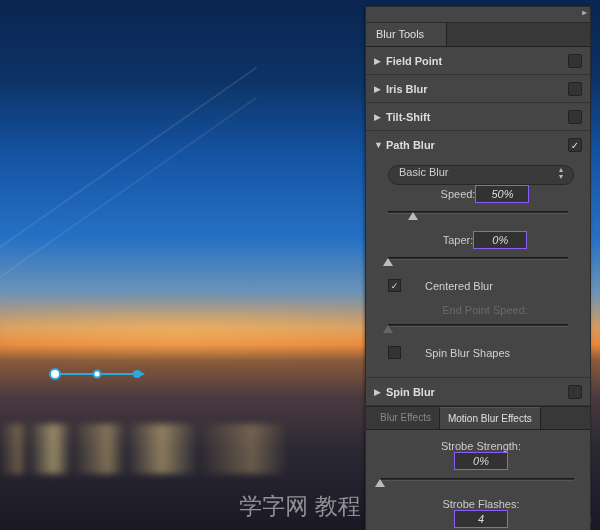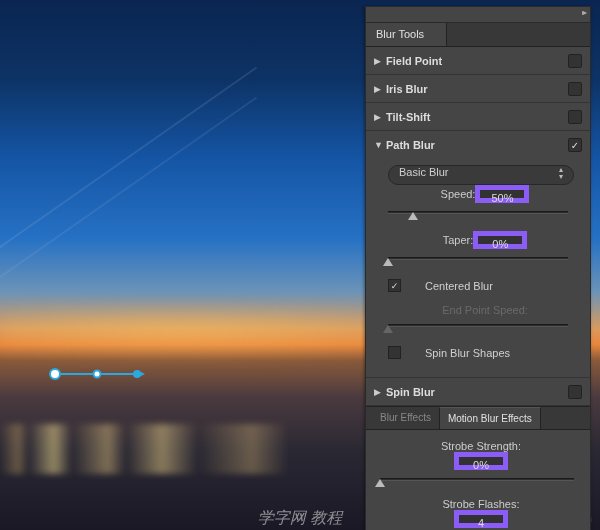--- a/index.html
+++ b/index.html
@@ -26,21 +26,21 @@
     rgba(255,225,145,0.45) 45%, transparent 55%,
     rgba(255,215,135,0.3) 70%, transparent 80%);
   filter: blur(3px);
 }
 .cable1 { position: absolute; top: 160px; left: -40px; width: 420px; height: 300px; border-top: 2px solid rgba(180,200,220,0.15); transform: rotate(-35deg); }
 .cable2 { position: absolute; top: 190px; left: -40px; width: 420px; height: 300px; border-top: 2px solid rgba(180,200,220,0.12); transform: rotate(-35deg); }
 
 .path-widget { position: absolute; top: 366px; left: 49px; }
 .path-widget svg { overflow: visible; }
 .watermark2 { position: absolute; bottom: 6px; right: 8px; color: rgba(200,200,200,0.5); font-size: 11px; }
-.watermark3 { position: absolute; bottom: 1px; left: 50%; transform: translateX(-50%); color: rgba(220,220,220,0.6); font-size: 16px; font-style: italic; }
+.watermark3 { position: absolute; bottom: 8px; left: 50%; transform: translateX(-50%); color: rgba(220,220,220,0.6); font-size: 23px; }
 
 .panel {
   position: absolute; top: 6px; right: 9px; width: 226px;
   background: #454545; color: #d0d0d0; font-size: 11px;
   border: 1px solid #2a2a2a; box-shadow: -1px 1px 3px rgba(0,0,0,0.4);
 }
 .panel-collapse { height: 16px; background: #454545; border-bottom: 1px solid #2a2a2a; position: relative; }
 .panel-collapse::after { content: "▸▸"; position: absolute; right: 6px; top: 1px; font-size: 8px; color: #aaa; letter-spacing: -3px; }
 
 .tabbar { background: #383838; height: 24px; border-bottom: 1px solid #222; display: flex; }
@@ -63,22 +63,22 @@
   border-radius: 10px; padding: 0 10px; display: flex; 
   justify-content: space-between; cursor: pointer;
 }
 .select-arrows { font-size: 8px; line-height: 7px; color: #bbb; }
 
 .param { margin-bottom: 10px; }
 .param-head { display: flex; justify-content: center; align-items: center; margin-bottom: 4px; }
 .param-label { color: #ccc; font-size: 11px; }
 .param-label.disabled { color: #6a6a6a; }
 .param-val {
-  width: 54px; height: 18px; background: #323232; border: 5px solid #8b5cf6;
-  color: #ddd; text-align: center; line-height: 16px; font-size: 11px;
+  width: 54px; height: 18px; background: #323232; border: 1px solid #8b5cf6;
+  color: #ddd; text-align: center; line-height: 16px; font-size: 11px; font-style: italic;
 }
 .slider { position: relative; width: 180px; height: 14px; }
 .slider-track { position: absolute; top: 4px; width: 100%; height: 3px; background: #2d2d2d; border-top: 1px solid #1a1a1a; border-bottom: 1px solid #555; }
 .slider-thumb {
   position: absolute; top: 5px; width: 0; height: 0;
   border-left: 5px solid transparent; border-right: 5px solid transparent;
   border-bottom: 8px solid #bbb; transform: translateX(-5px);
 }
 .slider-thumb.disabled { border-bottom-color: #666; }
 

